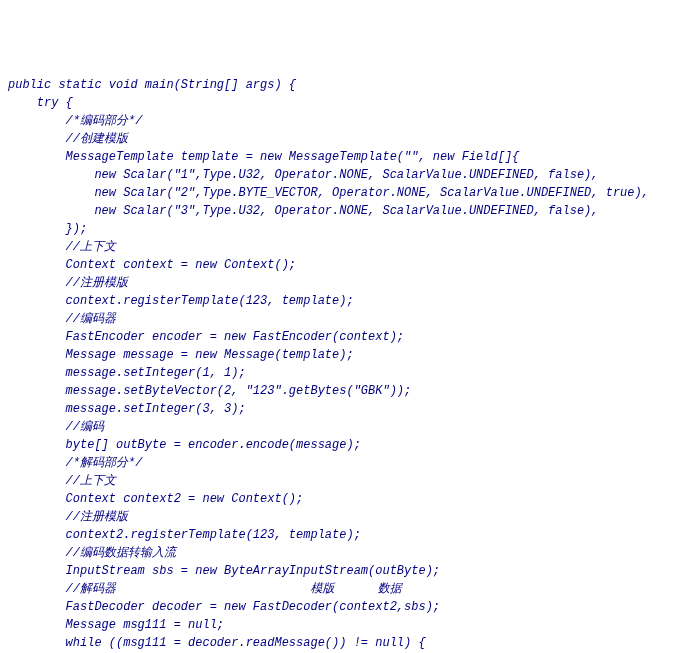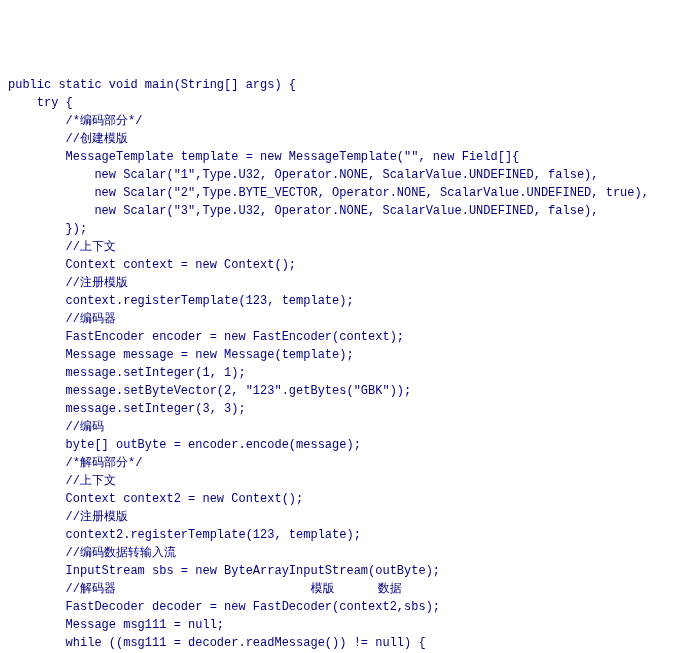--- a/index.html
+++ b/index.html
@@ -8,20 +8,21 @@
     background: #ffffff;
     font-family: Consolas, "Courier New", monospace;
     font-size: 12px;
     line-height: 1.5;
     color: #000080;
     white-space: pre;
     overflow-x: auto;
   }
   .code-line {
     display: block;
+    font-style: italic;
   }
 </style>
 </head>
 <body>
 
 
 
 <div id="code-container"><span class="code-line">public static void main(String[] args) {</span><span class="code-line">    try {</span><span class="code-line">        /*编码部分*/</span><span class="code-line">        //创建模版</span><span class="code-line">        MessageTemplate template = new MessageTemplate("", new Field[]{</span><span class="code-line">            new Scalar("1",Type.U32, Operator.NONE, ScalarValue.UNDEFINED, false),</span><span class="code-line">            new Scalar("2",Type.BYTE_VECTOR, Operator.NONE, ScalarValue.UNDEFINED, true),</span><span class="code-line">            new Scalar("3",Type.U32, Operator.NONE, ScalarValue.UNDEFINED, false),</span><span class="code-line">        });</span><span class="code-line">        //上下文</span><span class="code-line">        Context context = new Context();</span><span class="code-line">        //注册模版</span><span class="code-line">        context.registerTemplate(123, template);</span><span class="code-line">        //编码器</span><span class="code-line">        FastEncoder encoder = new FastEncoder(context);</span><span class="code-line">        Message message = new Message(template);</span><span class="code-line">        message.setInteger(1, 1);</span><span class="code-line">        message.setByteVector(2, "123".getBytes("GBK"));</span><span class="code-line">        message.setInteger(3, 3);</span><span class="code-line">        //编码</span><span class="code-line">        byte[] outByte = encoder.encode(message);</span><span class="code-line"></span><span class="code-line">        /*解码部分*/</span><span class="code-line">        //上下文</span><span class="code-line">        Context context2 = new Context();</span><span class="code-line">        //注册模版</span><span class="code-line">        context2.registerTemplate(123, template);</span><span class="code-line">        //编码数据转输入流</span><span class="code-line">        InputStream sbs = new ByteArrayInputStream(outByte);</span><span class="code-line">        //解码器                           模版      数据</span><span class="code-line">        FastDecoder decoder = new FastDecoder(context2,sbs);</span><span class="code-line">        Message msg111 = null;</span><span class="code-line">        while ((msg111 = decoder.readMessage()) != null) {</span><span class="code-line">            System.out.println("msg111="+msg111.toString());</span><span class="code-line"></span></div>
 
 

